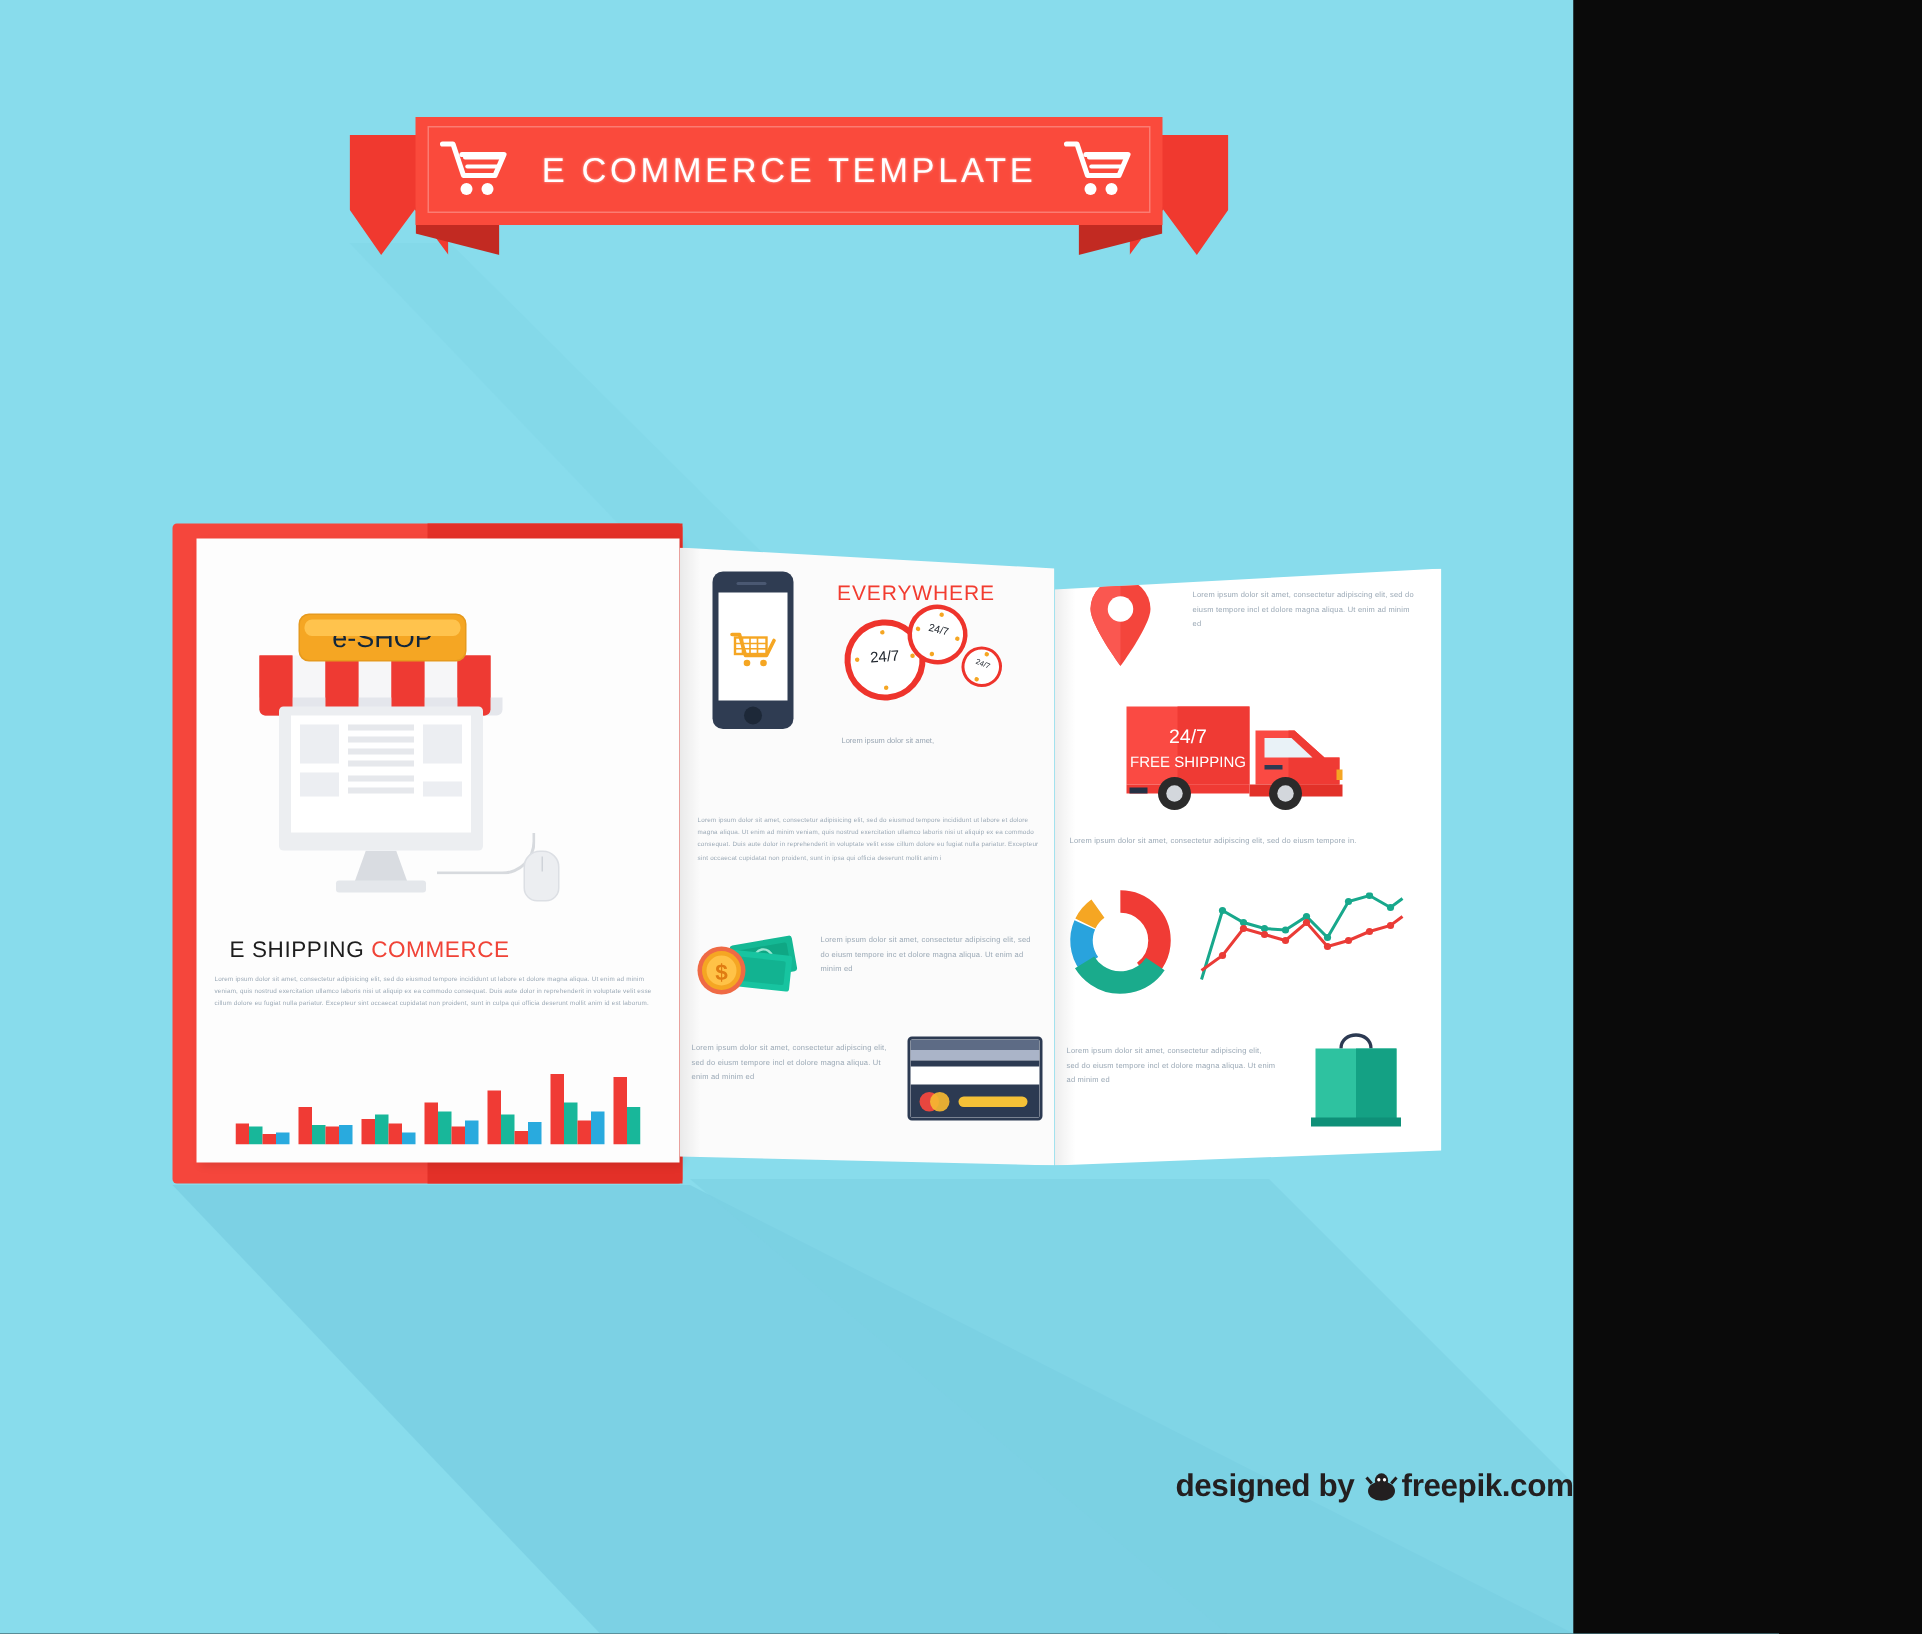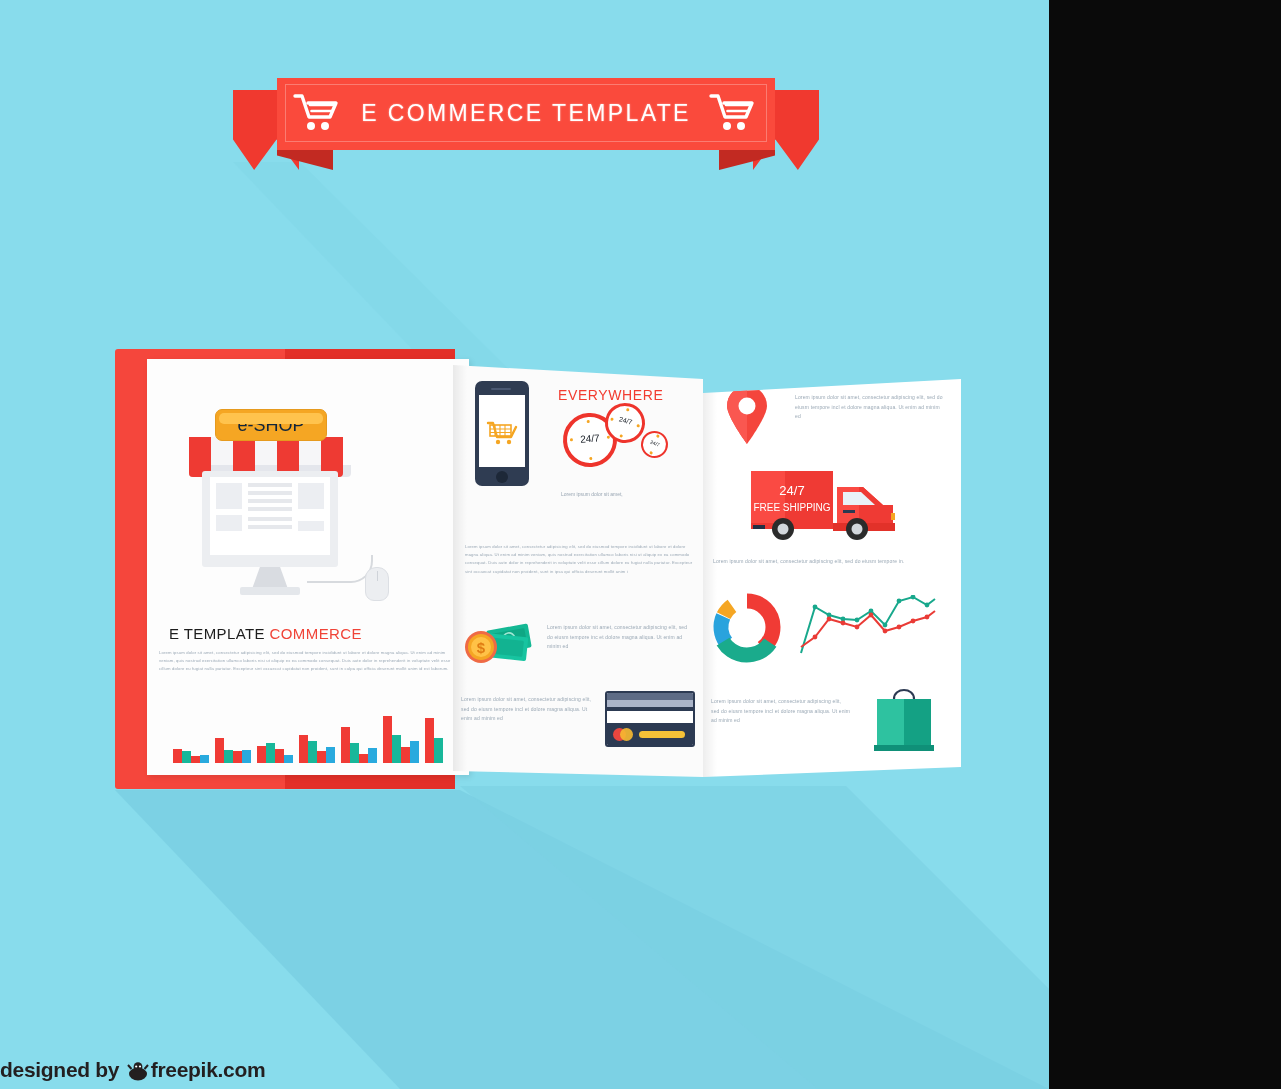--- a/index.html
+++ b/index.html
@@ -25,21 +25,21 @@
   #rb-inner{position:absolute;left:8px;top:6px;right:8px;bottom:8px;border:1px solid rgba(255,255,255,.28);}
   #rb-title{position:absolute;left:0;right:0;top:22px;text-align:center;color:#fff;
      font-size:23px;letter-spacing:2.4px;font-weight:400;text-shadow:0 0 2px rgba(255,255,255,.5);}
   .cart-ico{position:absolute;top:14px;width:50px;height:42px;}
 
   
   #brochure{position:absolute;left:115px;top:347px;width:845px;height:445px;}
   #leftcover{position:absolute;left:0;top:2px;width:340px;height:440px;background:#f5463c;border-radius:3px;}
   #leftcover-dark{position:absolute;left:170px;top:0;width:170px;height:440px;background:#e33028;}
   #leftpage{position:absolute;left:16px;top:12px;width:322px;height:416px;background:#fdfdfd;
-      box-shadow:2px 2px 6px rgba(0,0,0,.10);margin-left:16px;}
+      box-shadow:2px 2px 6px rgba(0,0,0,.10);}
   #midpage{position:absolute;left:338px;top:18px;width:250px;height:412px;background:#fbfbfb;
       clip-path:polygon(0 0,100% 14px,100% 100%,0 calc(100% - 6px));}
   #rightpage{position:absolute;left:588px;top:32px;width:258px;height:398px;background:#ffffff;
       clip-path:polygon(0 14px,100% 0,100% calc(100% - 10px),0 100%);}
   .fold-shade{position:absolute;width:14px;top:0;bottom:0;background:linear-gradient(90deg,rgba(0,0,0,.07),rgba(0,0,0,0));}
 
   
   #eshop-sign{position:absolute;left:68px;top:50px;width:110px;height:30px;background:#f5a623;border-radius:7px;
       border:1px solid #e69a1e;}
   #eshop-sign span{display:block;text-align:center;line-height:30px;font-size:18px;color:#10263c;font-weight:400;}
@@ -86,21 +86,21 @@
   
   #pin{position:absolute;left:22px;top:8px;width:44px;height:58px;}
   #rp-para1{position:absolute;left:92px;top:14px;width:148px;}
   #truck{position:absolute;left:46px;top:86px;width:158px;height:76px;}
   #rp-para2{position:absolute;left:10px;top:178px;width:228px;}
   #donut{position:absolute;left:8px;top:212px;width:72px;height:72px;}
   #linechart{position:absolute;left:94px;top:216px;width:140px;height:62px;}
   #rp-para3{position:absolute;left:8px;top:318px;width:140px;}
   #bag{position:absolute;left:170px;top:300px;width:62px;height:74px;}
 
-  #credit{position:absolute;left:0;right:0;top:1058px;text-align:left;}
+  #credit{position:absolute;left:0;right:0;top:979px;text-align:right;}
   #credit .ctext{font-size:21px;font-weight:bold;color:#231f20;letter-spacing:-.3px;}
 </style>
 </head>
 <body>
 
 <div id="stage">
 
   <svg width="1049" height="1089" style="position:absolute;left:0;top:0;">
     <polygon points="115,790 460,790 1049,1089 400,1089" fill="#78cee2" opacity="0.75"></polygon>
     <polygon points="460,786 846,786 1049,989 1049,1089 818,1089" fill="#7bd0e3" opacity="0.6"></polygon>
@@ -178,21 +178,21 @@
         </div>
       </div>
       <div id="mon-neck"></div>
       <div id="mon-base"></div>
       <div id="mouse-cord"></div>
       <div id="mouse">
           <i></i>
         </div>
 
       <div id="lp-title">
-        <span>E TEMPLATE </span><span class="red">COMMERCE</span>
+        <span>E SHIPPING </span><span class="red">COMMERCE</span>
       </div>
 
       <div id="lp-body" class="para-real">Lorem ipsum dolor sit amet, consectetur adipisicing elit, sed do eiusmod tempore incididunt ut labore et dolore magna aliqua. Ut enim ad minim veniam, quis nostrud exercitation ullamco laboris nisi ut aliquip ex ea commodo consequat. Duis aute dolor in reprehenderit in voluptate velit esse cillum dolore eu fugiat nulla pariatur. Excepteur sint occaecat cupidatat non proident, sunt in culpa qui officia deserunt mollit anim id est laborum.</div>
 
       <svg id="lp-bars" viewBox="0 0 270 52">
         <g>
           <rect x="0" y="38" width="9" height="14" fill="#f03b35"></rect>
             <rect x="9" y="40" width="9" height="12" fill="#18b79a"></rect>
             <rect x="18" y="45" width="9" height="7" fill="#f03b35"></rect>
             <rect x="27" y="44" width="9" height="8" fill="#29aade"></rect>

